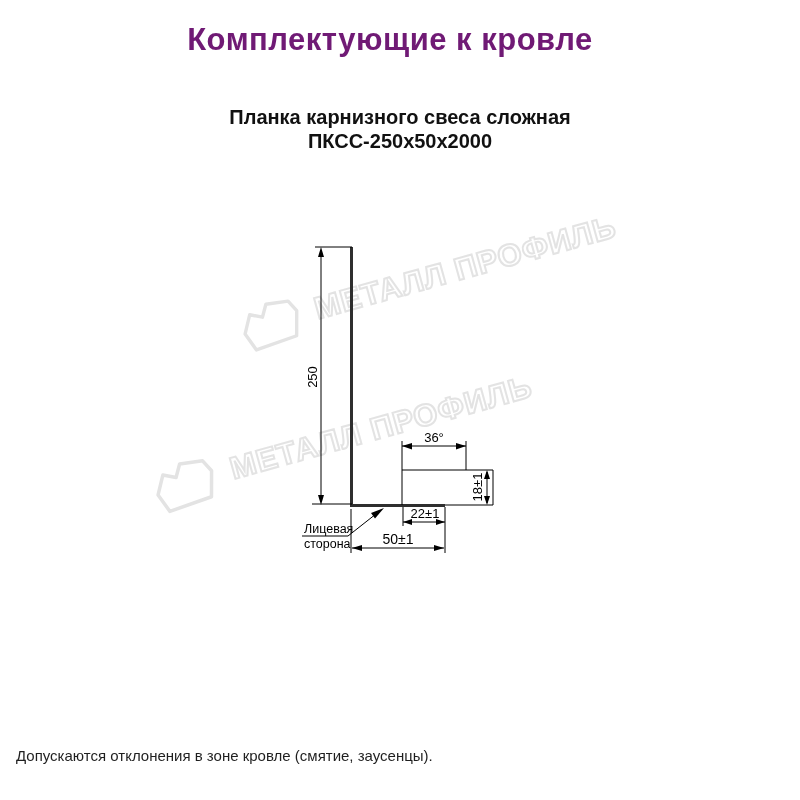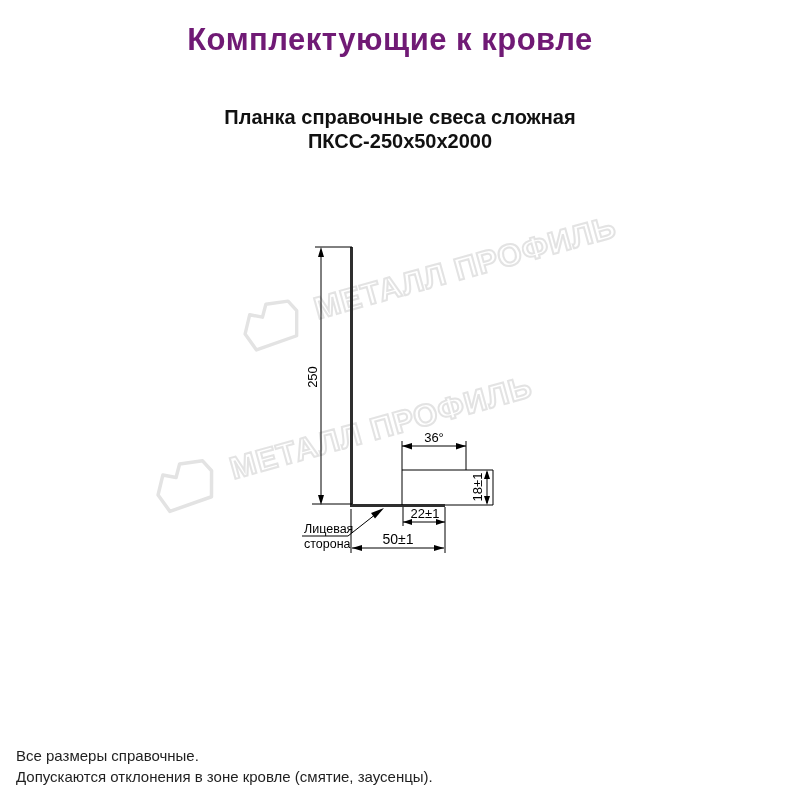--- a/index.html
+++ b/index.html
@@ -64,21 +64,21 @@
   <div class="watermark" style="left:150px;top:463px;height:58px;">
     <svg width="72" height="58" viewBox="0 0 70 58">
       <path d="M6 34 L16 16 L28 22 L35 10 L58 13 L64 25 L57 50 L13 53 Z" fill="none" stroke="#e3e3e3" stroke-width="3.5" stroke-linejoin="round"></path>
     </svg>
     <span class="wm-text">МЕТАЛЛ ПРОФИЛЬ</span>
   </div>
 
   <div class="title">Комплектующие к кровле</div>
 
   <div class="subtitle">
-    <div>Планка справочные свеса сложная</div>
+    <div>Планка карнизного свеса сложная</div>
     <div>ПКСС-250х50х2000</div>
   </div>
 
   <svg class="drawing-svg" width="800" height="800" viewBox="0 0 800 800">
 
     <g>
       <line class="thick" x1="351.5" y1="247" x2="351.5" y2="505"></line>
       <line class="thick" x1="350" y1="505.5" x2="445" y2="505.5"></line>
     </g>
 
@@ -133,17 +133,16 @@
 
     <g>
       <path class="thin" d="M302 536 H348 L381 510"></path>
       <polygon class="arrow" points="384,508 375,518.5 371,513"></polygon>
       <text class="face-text" x="304" y="533">Лицевая</text>
       <text class="face-text" x="304" y="548">сторона</text>
     </g>
   </svg>
 
   <div class="footer">
-    <div>Все размеры справочные.</div>
     <div>Допускаются отклонения в зоне кровле (смятие, заусенцы).</div>
   </div>
 
 </div>
 
 </body></html>

